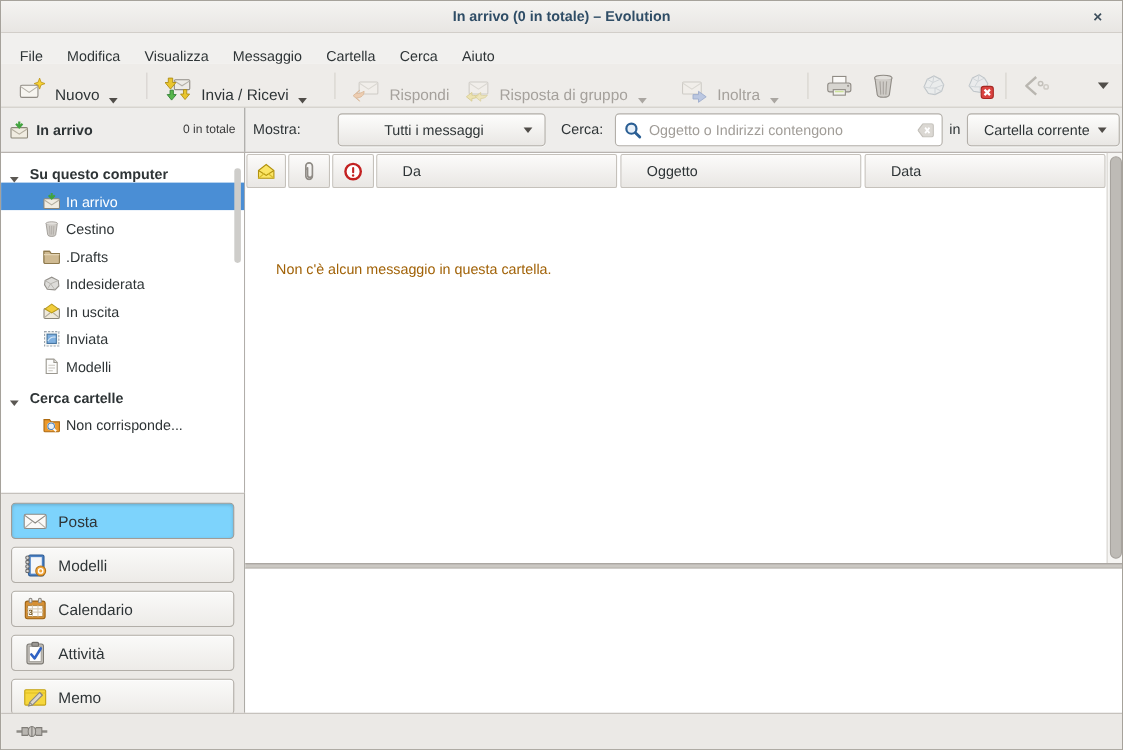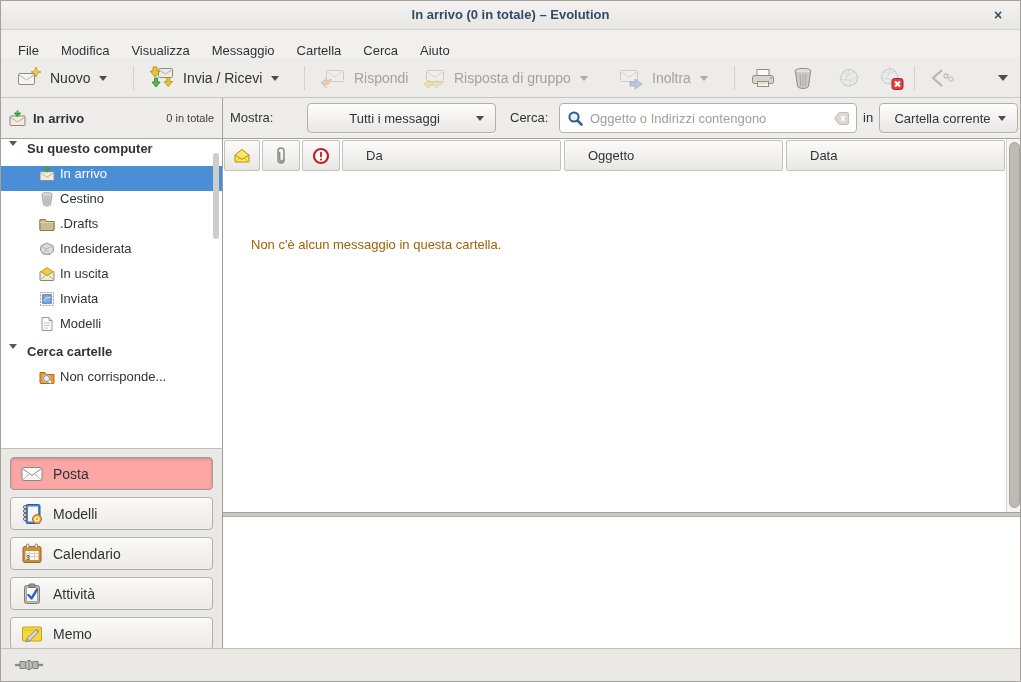--- a/index.html
+++ b/index.html
@@ -16,21 +16,21 @@
     font-weight:bold; font-size:14px; color:#3d4e5c; cursor:default; text-align:center; }
 
   
   #menubar { left:0; top:29px; width:100%; height:28px; background:#f1f0ee;
     display:flex; align-items:center; padding-left:6px; }
   .menu-item { padding:0 11px; line-height:28px;margin-top:13px; }
 
   
   #toolbar { left:0; top:57px; width:100%; height:40px; background:#eeece9;
     border-bottom:1px solid #c9c5c0; }
-  .tbtn { position:absolute; top:4px; height:32px; display:flex; align-items:center; gap:9px;
+  .tbtn { position:absolute; top:4px; height:32px; display:flex; align-items:flex-end; gap:9px;
     padding:0 8px; border-radius:3px; font-size:14px; }
   .tbtn.disabled { color:#a5a19c; }
   .tbtn.disabled svg { opacity:.45; }
   .caret { width:0; height:0; border-left:4px solid transparent; border-right:4px solid transparent;
     border-top:5px solid #504d49; }
   .disabled .caret { border-top-color:#aaa6a1; }
   .tsep { position:absolute; top:8px; width:1px; height:24px; background:#d5d1cc; }
   .icon-only { position:absolute; top:5px; width:30px; height:30px; display:flex;
     align-items:center; justify-content:center; }
 
@@ -49,36 +49,36 @@
   #search-entry { position:absolute; left:558px; top:5px; width:298px; height:30px;
     background:#fff; border:1px solid #b3afa9; border-radius:4px; display:flex; align-items:center;
     padding:0 7px; gap:6px; }
   #search-entry input { border:none; outline:none; flex:1; font-family:"Liberation Sans",sans-serif;
     font-size:13px; color:#2e3436; background:transparent; }
   #search-entry input::placeholder { color:#a19d98; }
 
   
   #sidebar { left:0; top:138px; width:222px; height:509px; background:#fff;
     border-right:1px solid #9e9b96; }
-  .tree-row { height:25px; display:flex; align-items:flex-start; }
+  .tree-row { height:25px; display:flex; align-items:flex-end; }
   .tree-group { padding-left:8px; font-weight:bold; gap:10px; }
   .tree-leaf { padding-left:38px; gap:5px; }
   .tree-leaf.selected { background:#4a8ed5; color:#fff; }
   .expander { width:0; height:0; border-left:4px solid transparent; border-right:4px solid transparent;
     border-top:5px solid #5b5853; }
   #sidebar-scroll-thumb { position:absolute; right:3px; top:14px; width:6px; height:86px;
     background:#cecdca; border-radius:3px; }
 
   #switcher { left:0; top:447px; width:222px; height:200px; background:#ebe9e6;
     border-top:1px solid #c1bdb7; border-right:1px solid #9e9b96;
     display:flex; flex-direction:column; gap:7px; padding:8px 9px 0 9px; }
   .sw-btn { height:33px; border:1px solid #b2aea8; border-radius:4px;
     background:linear-gradient(#fafaf9,#edebe8); box-shadow:inset 0 1px 0 rgba(255,255,255,.6);
     display:flex; align-items:center; gap:10px; padding-left:10px; font-size:14px; flex:none; }
-  .sw-btn.active { background:#fca5a5; box-shadow:inset 0 1px 3px rgba(0,0,0,.18);
+  .sw-btn.active { background:#7dd3fc; box-shadow:inset 0 1px 3px rgba(0,0,0,.18);
     border-color:#a09c96; }
 
   
   #statusbar { left:0; top:647px; width:100%; height:35px; background:#ebe9e6;
     border-top:1px solid #c2beb8; }
   #online-btn { position:absolute; left:13px; top:7px; }
 
   
   #mainpanel { left:222px; top:138px; width:799px; height:509px; background:#fff; }
   .col-hdr { position:absolute; top:1px; height:31px; border:1px solid #c5c1bb; border-radius:2px;

